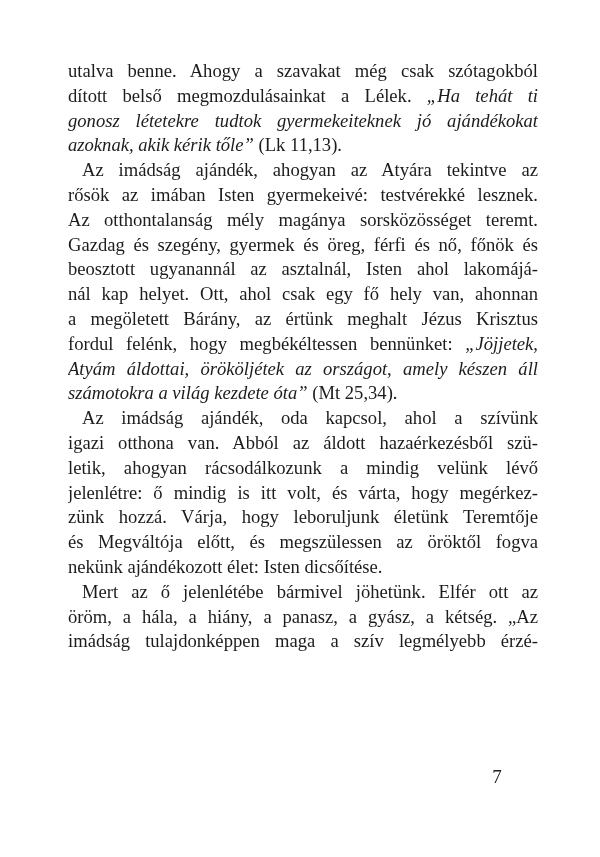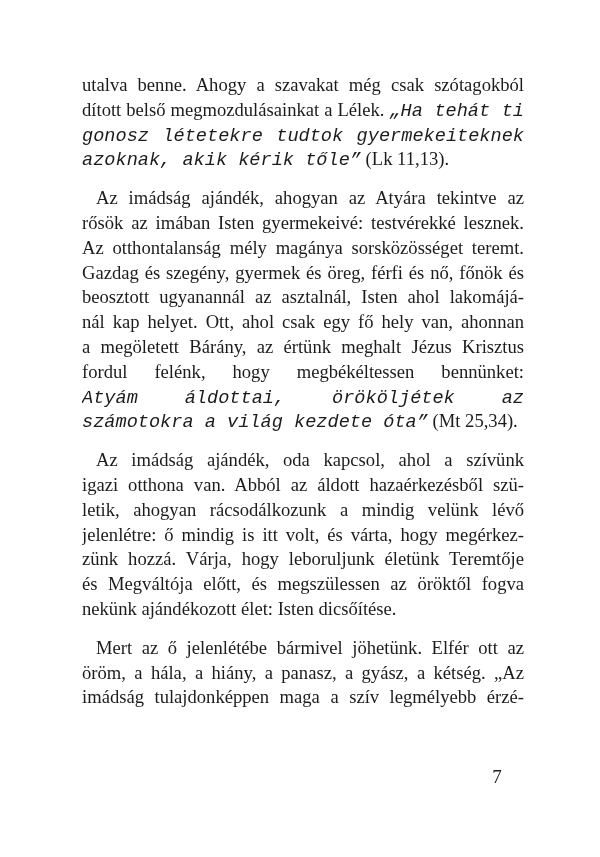--- a/index.html
+++ b/index.html
@@ -17,35 +17,35 @@
     color: #1c1c1c;
   }
   .text-block {
     position: absolute;
     left: 68px;
     top: 59px;
     width: 470px;
     font-size: 18.6px;
     line-height: 24.8px;
   }
-  .paragraph { margin: 14px; }
+  .paragraph { margin: 0; }
   .line {
     height: 24.8px;
     overflow: hidden;
     text-align: justify;
     text-align-last: left;
     white-space: normal;
   }
   .line.j {
     text-align-last: justify;
   }
   .line.indent {
     text-indent: 14px;
   }
-  .it { font-style: italic; font-family: Liberation Mono, monospace; }
+  .it { font-style: italic; }
   .page-number {
     position: absolute;
     left: 482px;
     top: 764px;
     width: 30px;
     text-align: center;
     font-size: 19px;
     line-height: 25px;
     color: #1c1c1c;
   }

